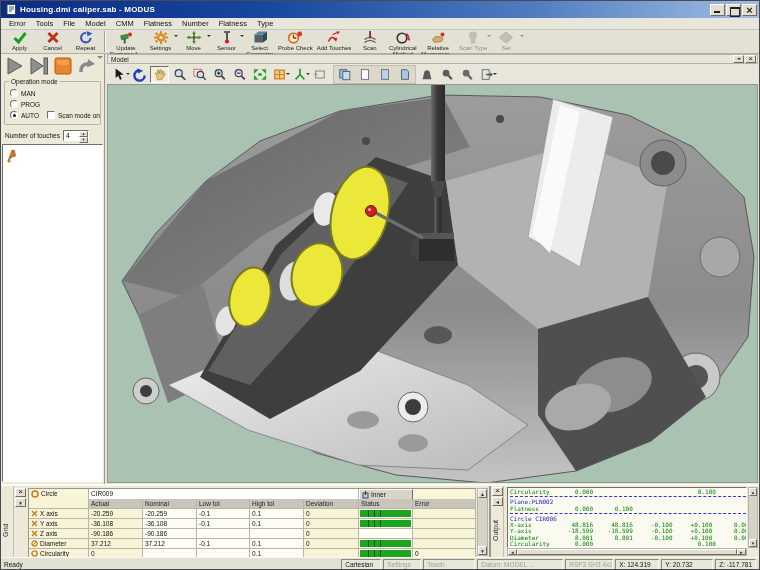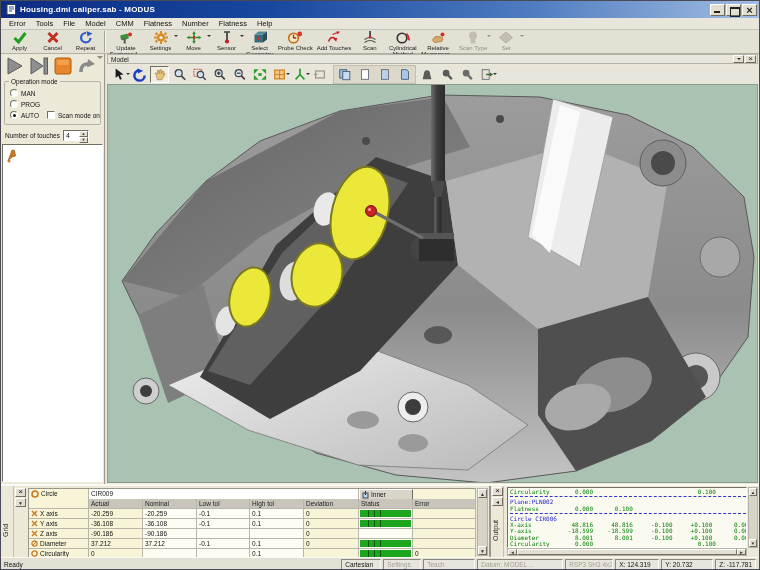--- a/index.html
+++ b/index.html
@@ -188,21 +188,21 @@
 
   <div class="menubar">
     <span class="menu-item">Error</span>
     <span class="menu-item">Tools</span>
     <span class="menu-item">File</span>
     <span class="menu-item">Model</span>
     <span class="menu-item">CMM</span>
     <span class="menu-item">Flatness</span>
     <span class="menu-item">Number</span>
     <span class="menu-item">Flatness</span>
-    <span class="menu-item">Help</span>
+    <span class="menu-item">Type</span>
   </div>
 
   <div class="toolbar">
     <div class="tbtn">
       <svg class="ticon" viewBox="0 0 15 13">
           <path d="M2 7 L6 11 L13 2" stroke="#1e9e1e" stroke-width="3" fill="none"></path>
         </svg>
       <span class="tlabel">Apply</span>
     </div>
     <div class="tbtn">

